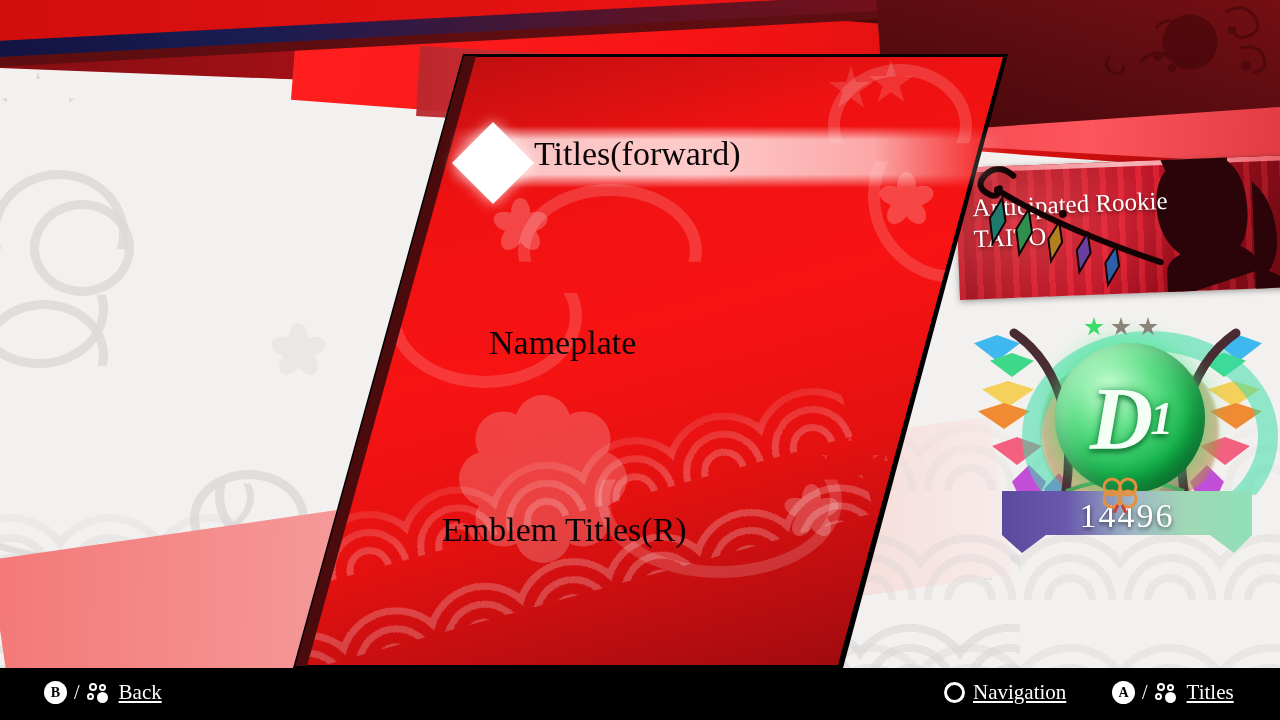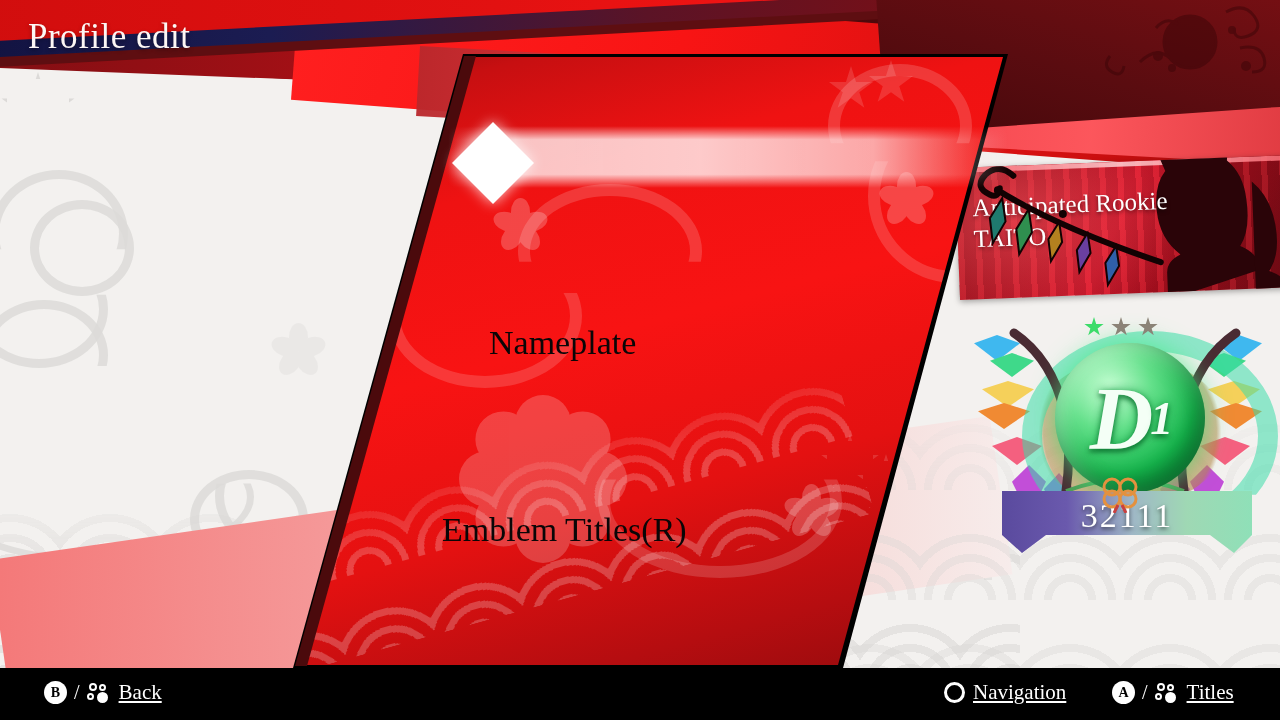--- a/index.html
+++ b/index.html
@@ -279,21 +279,20 @@
       <path d="M166 28 q10 -12 22 -4"></path>
     </g>
     <g fill="#3a0508" opacity="0.9">
       <circle cx="168" cy="56" r="5"></circle>
         <circle cx="182" cy="68" r="4"></circle>
       <circle cx="242" cy="30" r="4"></circle>
         <circle cx="256" cy="66" r="5"></circle>
     </g>
   </svg>
 
-  <div class="page-title">Profile edit</div>
 
   <div class="menu-wrap">
     <div class="menu-panel"></div>
     <div class="menu-inner">
 
       <div class="pnl-dec dec-ring" style="left:560px;top:10px;width:120px;height:100px;clip-path:polygon(0 0,100% 0,100% 64%,0 64%);"></div>
       <div class="pnl-dec dec-ring" style="left:600px;top:55px;width:150px;height:150px;clip-path:polygon(0 30%,100% 30%,100% 100%,0 100%);"></div>
       <div class="pnl-dec dec-ring" style="left:120px;top:190px;width:170px;height:120px;clip-path:polygon(0 34%,100% 34%,100% 100%,0 100%);"></div>
       <div class="pnl-dec dec-ring" style="left:330px;top:370px;width:220px;height:130px;clip-path:polygon(0 36%,100% 36%,100% 100%,0 100%);"></div>
       <div class="pnl-dec dec-ring" style="left:250px;top:130px;width:160px;height:110px;clip-path:polygon(0 0,100% 0,100% 58%,0 58%);"></div>
@@ -339,20 +338,21 @@
 
       <div class="seigaiha-panel"></div>
     </div>
 
     <div class="menu-edge"></div>
 
     <div class="hl" style="left:180px;top:72px;"></div>
     <div class="cursor-diamond" style="left:196px;top:80px;"></div>
 
     <div class="menu-items">
+      <div class="menu-item sel" style="left:266px;top:81px;">Titles(forward)</div>
       <div class="menu-item" style="left:221px;top:270px;">Nameplate</div>
       <div class="menu-item" style="left:174px;top:457px;">Emblem Titles(R)</div>
     </div>
   </div>
 
   <div class="title-card">
     <div class="tc-stripes"></div>
     <div class="tc-glow"></div>
     <div class="tc-topedge"></div>
 
@@ -429,21 +429,21 @@
       </div>
     </div>
 
     <div class="stars">
       <div class="star on"></div>
       <div class="star off"></div>
       <div class="star off"></div>
     </div>
 
     <div class="banner"></div>
-    <div class="banner-num">32111</div>
+    <div class="banner-num">14496</div>
 
     <svg style="position:absolute;left:128px;top:168px;" width="64" height="40" viewBox="0 0 64 40">
       <g fill="none" stroke="#e4913f" stroke-width="3">
         <circle cx="24" cy="14" r="8"></circle>
           <circle cx="40" cy="14" r="8"></circle>
         <circle cx="24" cy="26" r="8"></circle>
           <circle cx="40" cy="26" r="8"></circle>
       </g>
       <path d="M30 32 l-4 8 M34 32 l4 8" stroke="#c84040" stroke-width="3" fill="none"></path>
     </svg>

